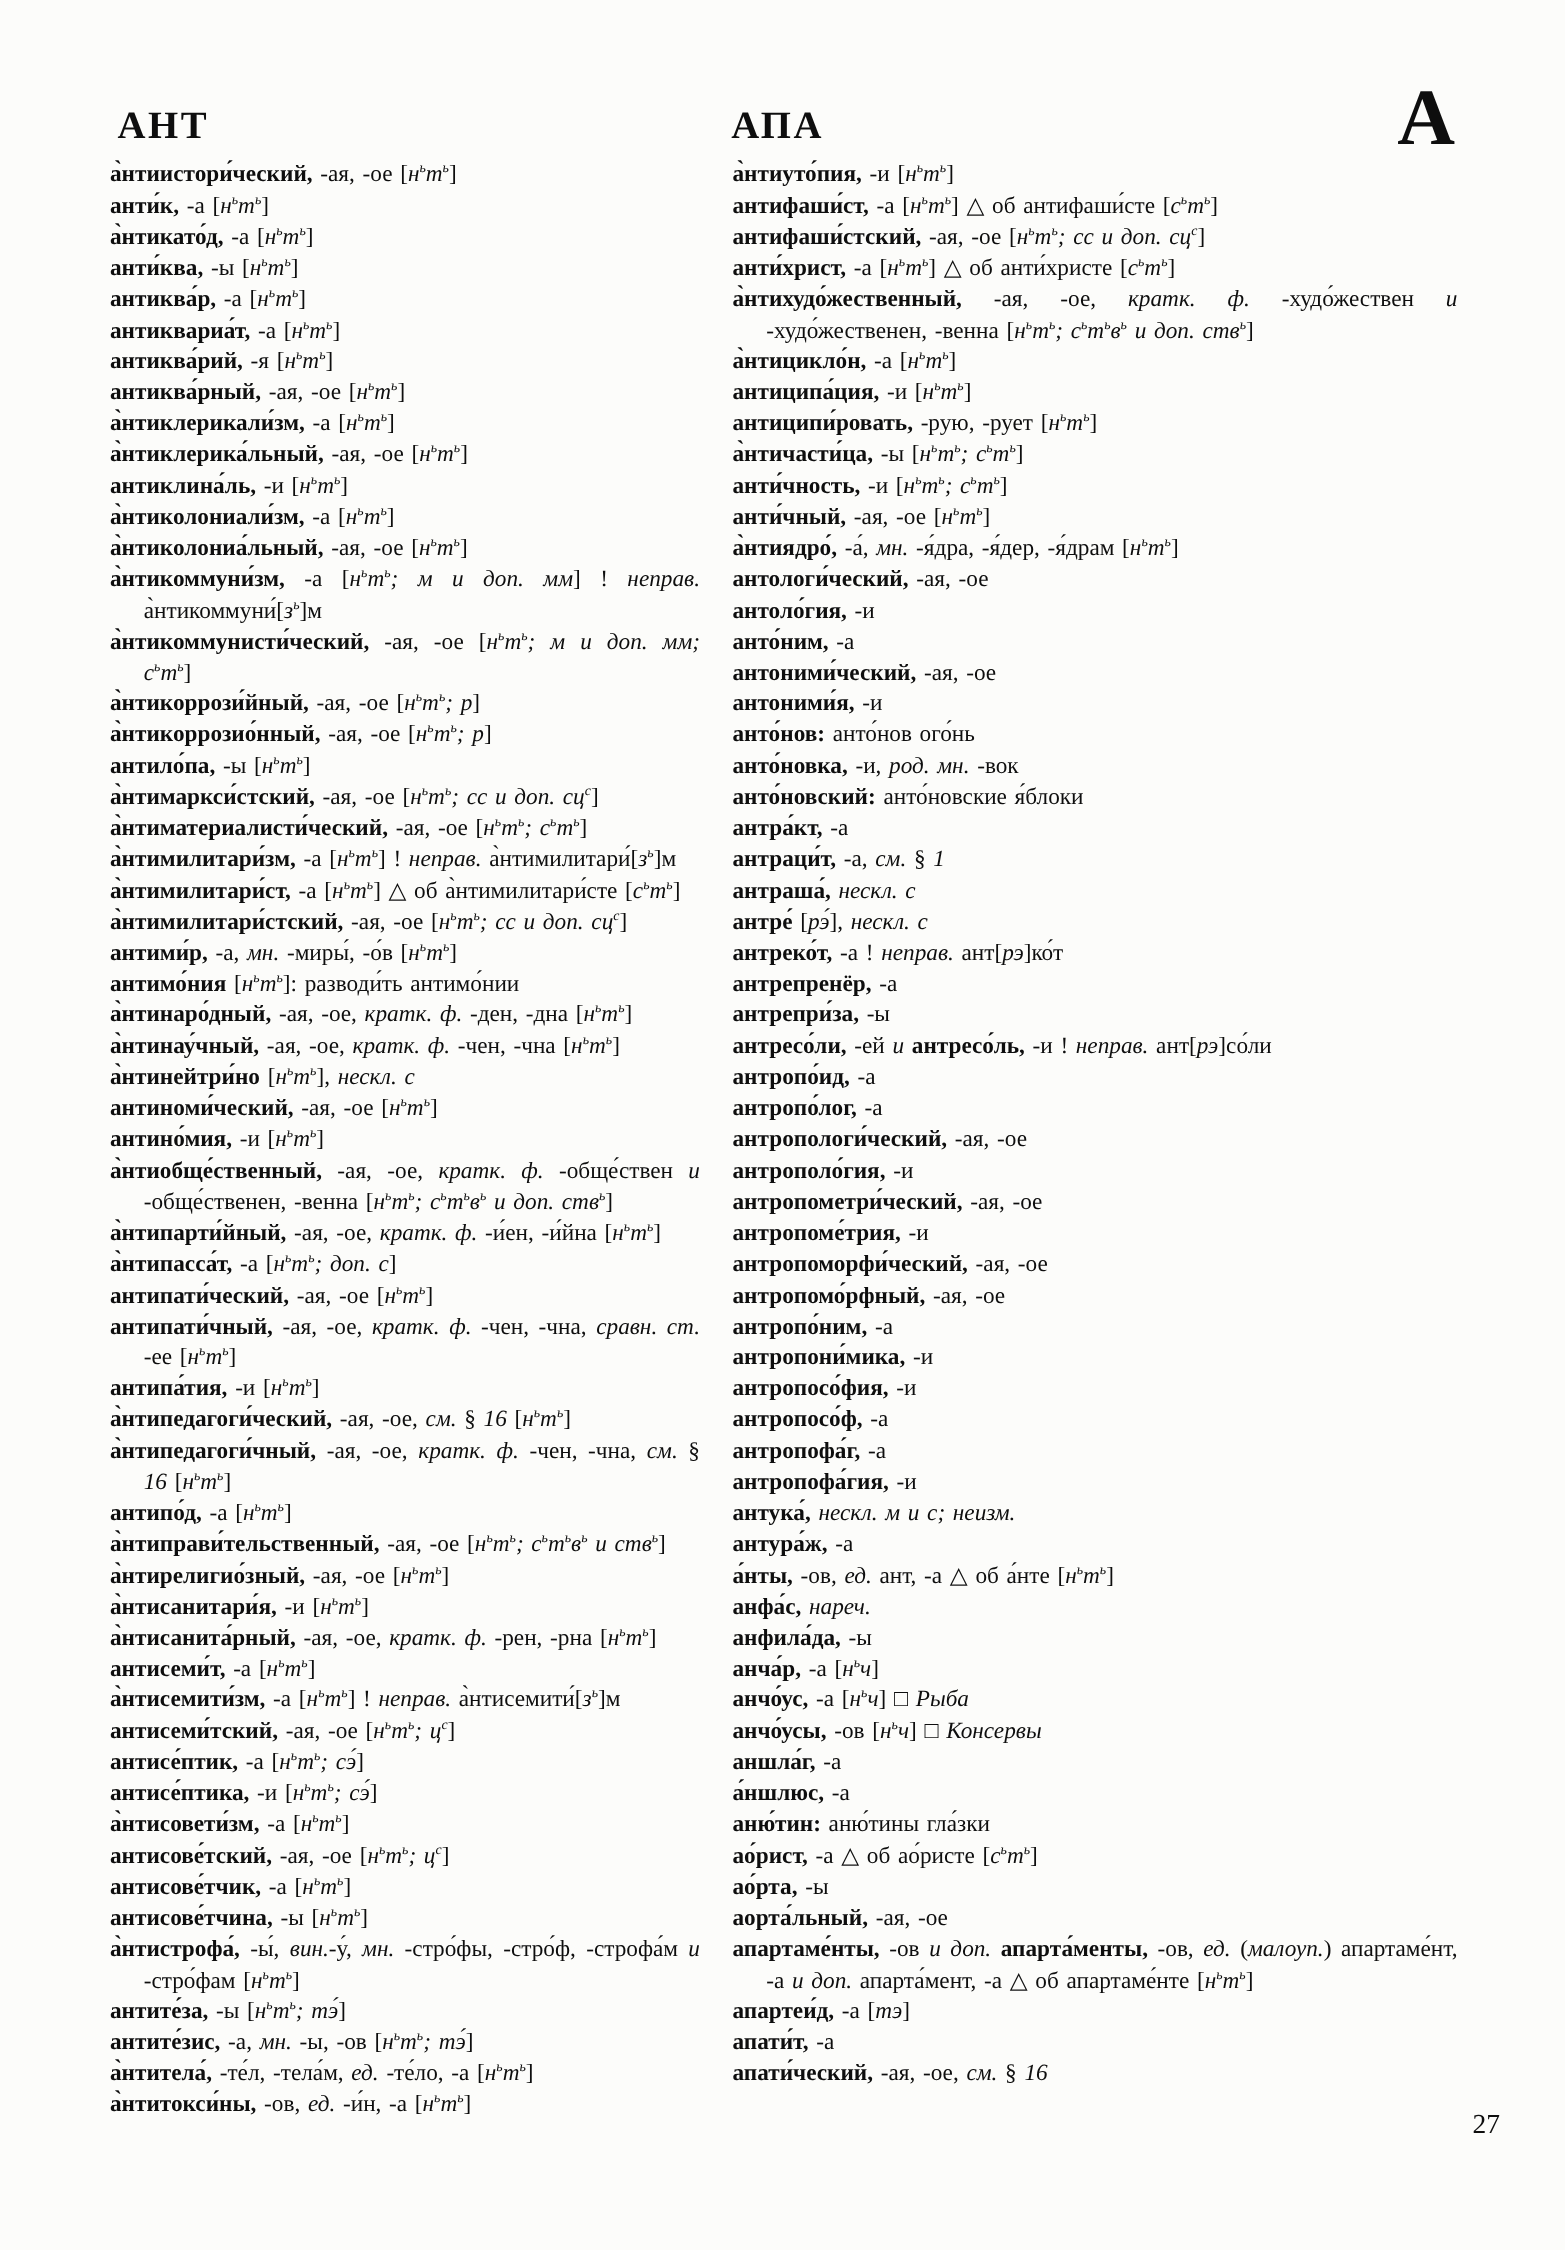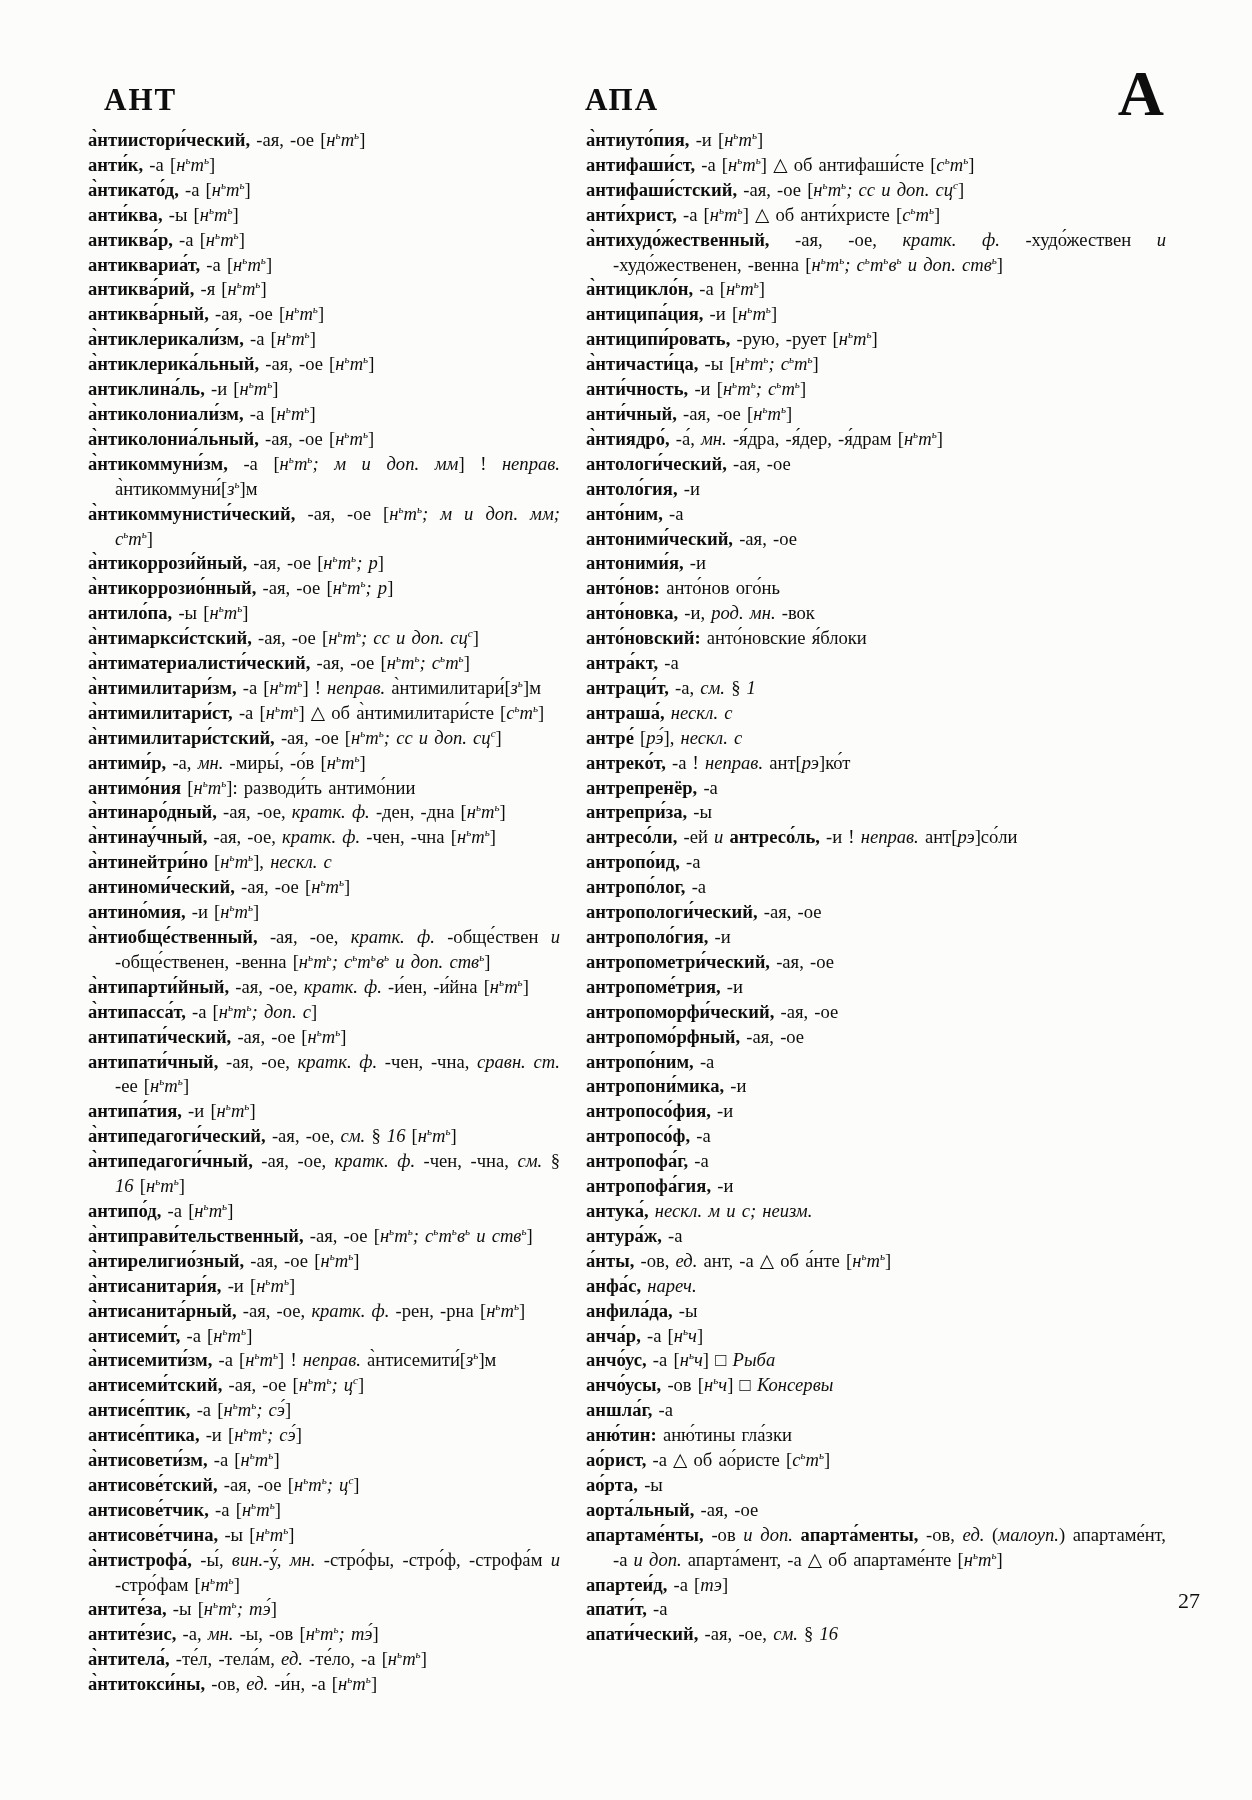--- a/index.html
+++ b/index.html
@@ -9,21 +9,21 @@
     margin:0 auto;
     background:#fcfcfa;
     color:#0e0e0e;
     font-family:"Liberation Serif","DejaVu Serif",serif;
     box-sizing:border-box;
     padding:70px 86px 0 88px;
     overflow:hidden;
   }
   .header{position:relative;height:58px;}
   .running-head{font-weight:bold;font-size:31px;letter-spacing:2px;}
-  .running-head.left{position:absolute;left:16px;top:12px;}
+  .running-head.left{position:absolute;left:6px;top:12px;}
   .running-head.right{position:absolute;left:497px;top:12px;}
   .section-letter{
     position:absolute;right:2px;top:-8px;
     font-size:64px;font-weight:bold;line-height:1;
   }
   .columns{display:flex;gap:26px;}
   .column{box-sizing:border-box;}
   .column.left{width:472px;flex:0 0 472px;}
   .column.right{flex:1;}
   .entry{
@@ -38,21 +38,21 @@
   .entry i{font-style:italic;}
   .entry sup{
     font-style:italic;
     font-size:60%;
     line-height:0;
     vertical-align:super;
     letter-spacing:0;
   }
   .page-number{
     position:absolute;
-    right:52px;top:1588px;
+    right:52px;top:1686px;
     font-size:22px;
     font-family:Liberation Serif, serif;
   }
 </style>
 </head>
 <body>
 
 <div class="page">
   <div class="header">
     <span class="running-head left">АНТ</span>
@@ -165,20 +165,21 @@
         <div class="entry"><b>антропофа́гия,</b> -и</div>
         <div class="entry"><b>антука́,</b> <i>нескл. м и с; неизм.</i></div>
         <div class="entry"><b>антура́ж,</b> -а</div>
         <div class="entry"><b>а́нты,</b> -ов, <i>ед.</i> ант, -а △ об а́нте [<i>н<sup>ь</sup>т<sup>ь</sup></i>]</div>
         <div class="entry"><b>анфа́с,</b> <i>нареч.</i></div>
         <div class="entry"><b>анфила́да,</b> -ы</div>
         <div class="entry"><b>анча́р,</b> -а [<i>н<sup>ь</sup>ч</i>]</div>
         <div class="entry"><b>анчо́ус,</b> -а [<i>н<sup>ь</sup>ч</i>] □ <i>Рыба</i></div>
         <div class="entry"><b>анчо́усы,</b> -ов [<i>н<sup>ь</sup>ч</i>] □ <i>Консервы</i></div>
         <div class="entry"><b>аншла́г,</b> -а</div>
+        <div class="entry"><b>а́ншлюс,</b> -а</div>
         <div class="entry"><b>аню́тин:</b> аню́тины гла́зки</div>
         <div class="entry"><b>ао́рист,</b> -а △ об ао́ристе [<i>с<sup>ь</sup>т<sup>ь</sup></i>]</div>
         <div class="entry"><b>ао́рта,</b> -ы</div>
         <div class="entry"><b>аорта́льный,</b> -ая, -ое</div>
         <div class="entry"><b>апартаме́нты,</b> -ов <i>и доп.</i> <b>апарта́менты,</b> -ов, <i>ед.</i> (<i>малоуп.</i>) апартаме́нт, -а <i>и доп.</i> апарта́мент, -а △ об апартаме́нте [<i>н<sup>ь</sup>т<sup>ь</sup></i>]</div>
         <div class="entry"><b>апартеи́д,</b> -а [<i>тэ</i>]</div>
         <div class="entry"><b>апати́т,</b> -а</div>
         <div class="entry"><b>апати́ческий,</b> -ая, -ое, <i>см.</i> § <i>16</i></div>
       </div>
   </div>

